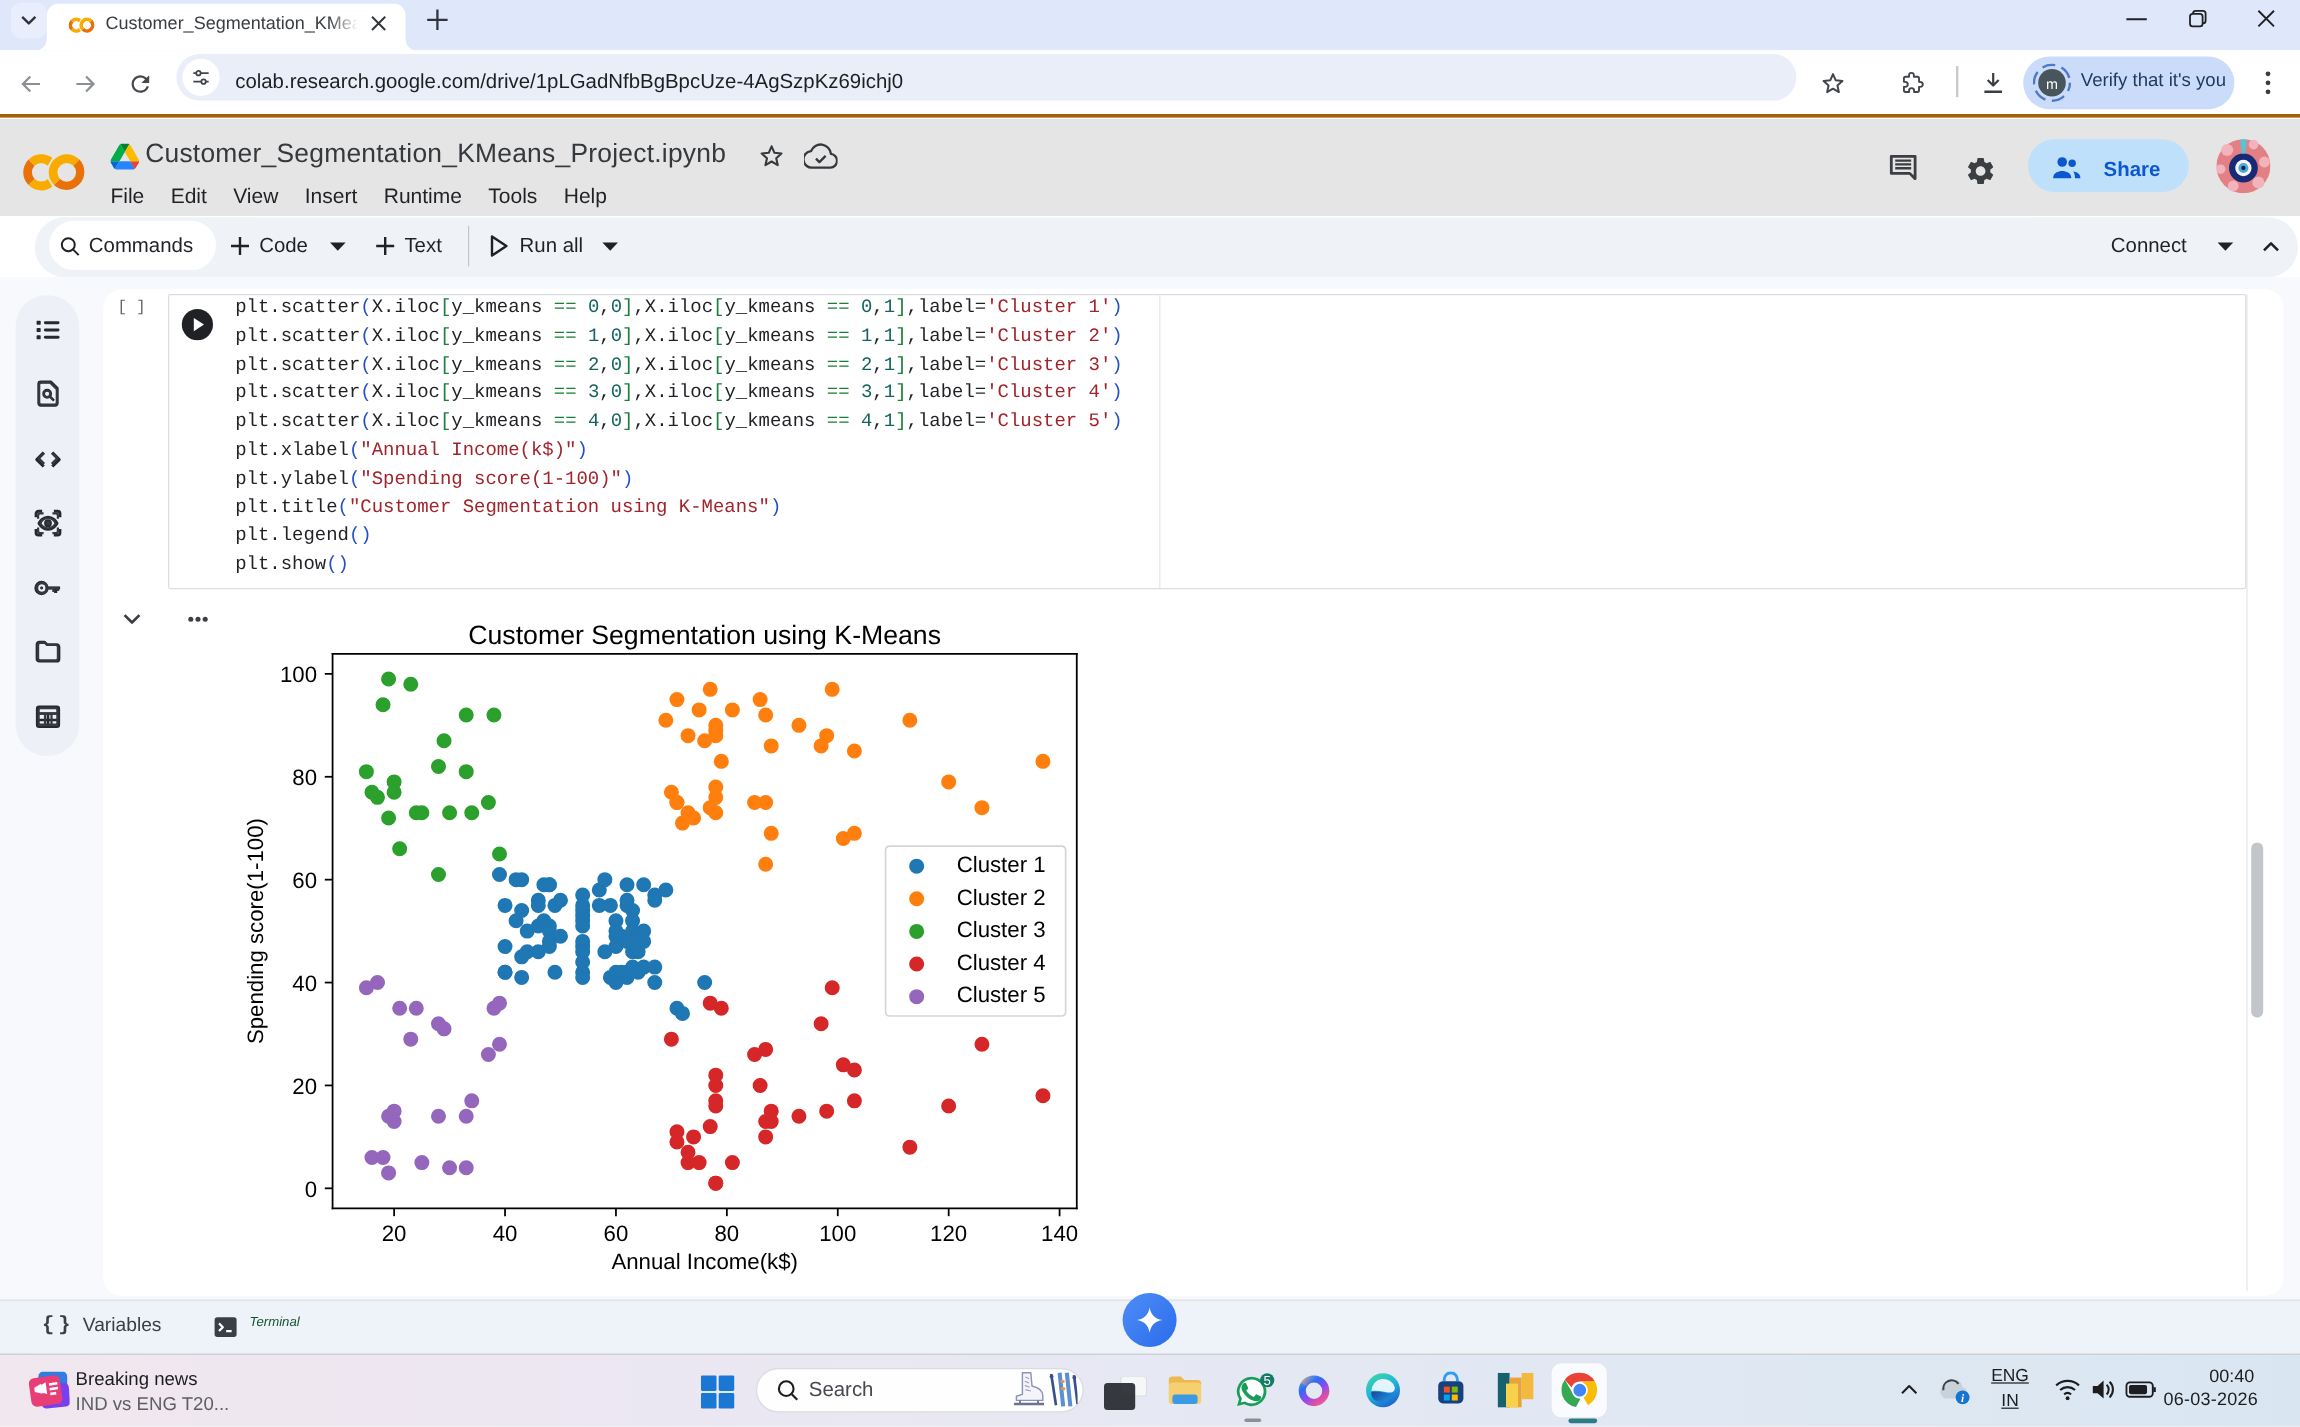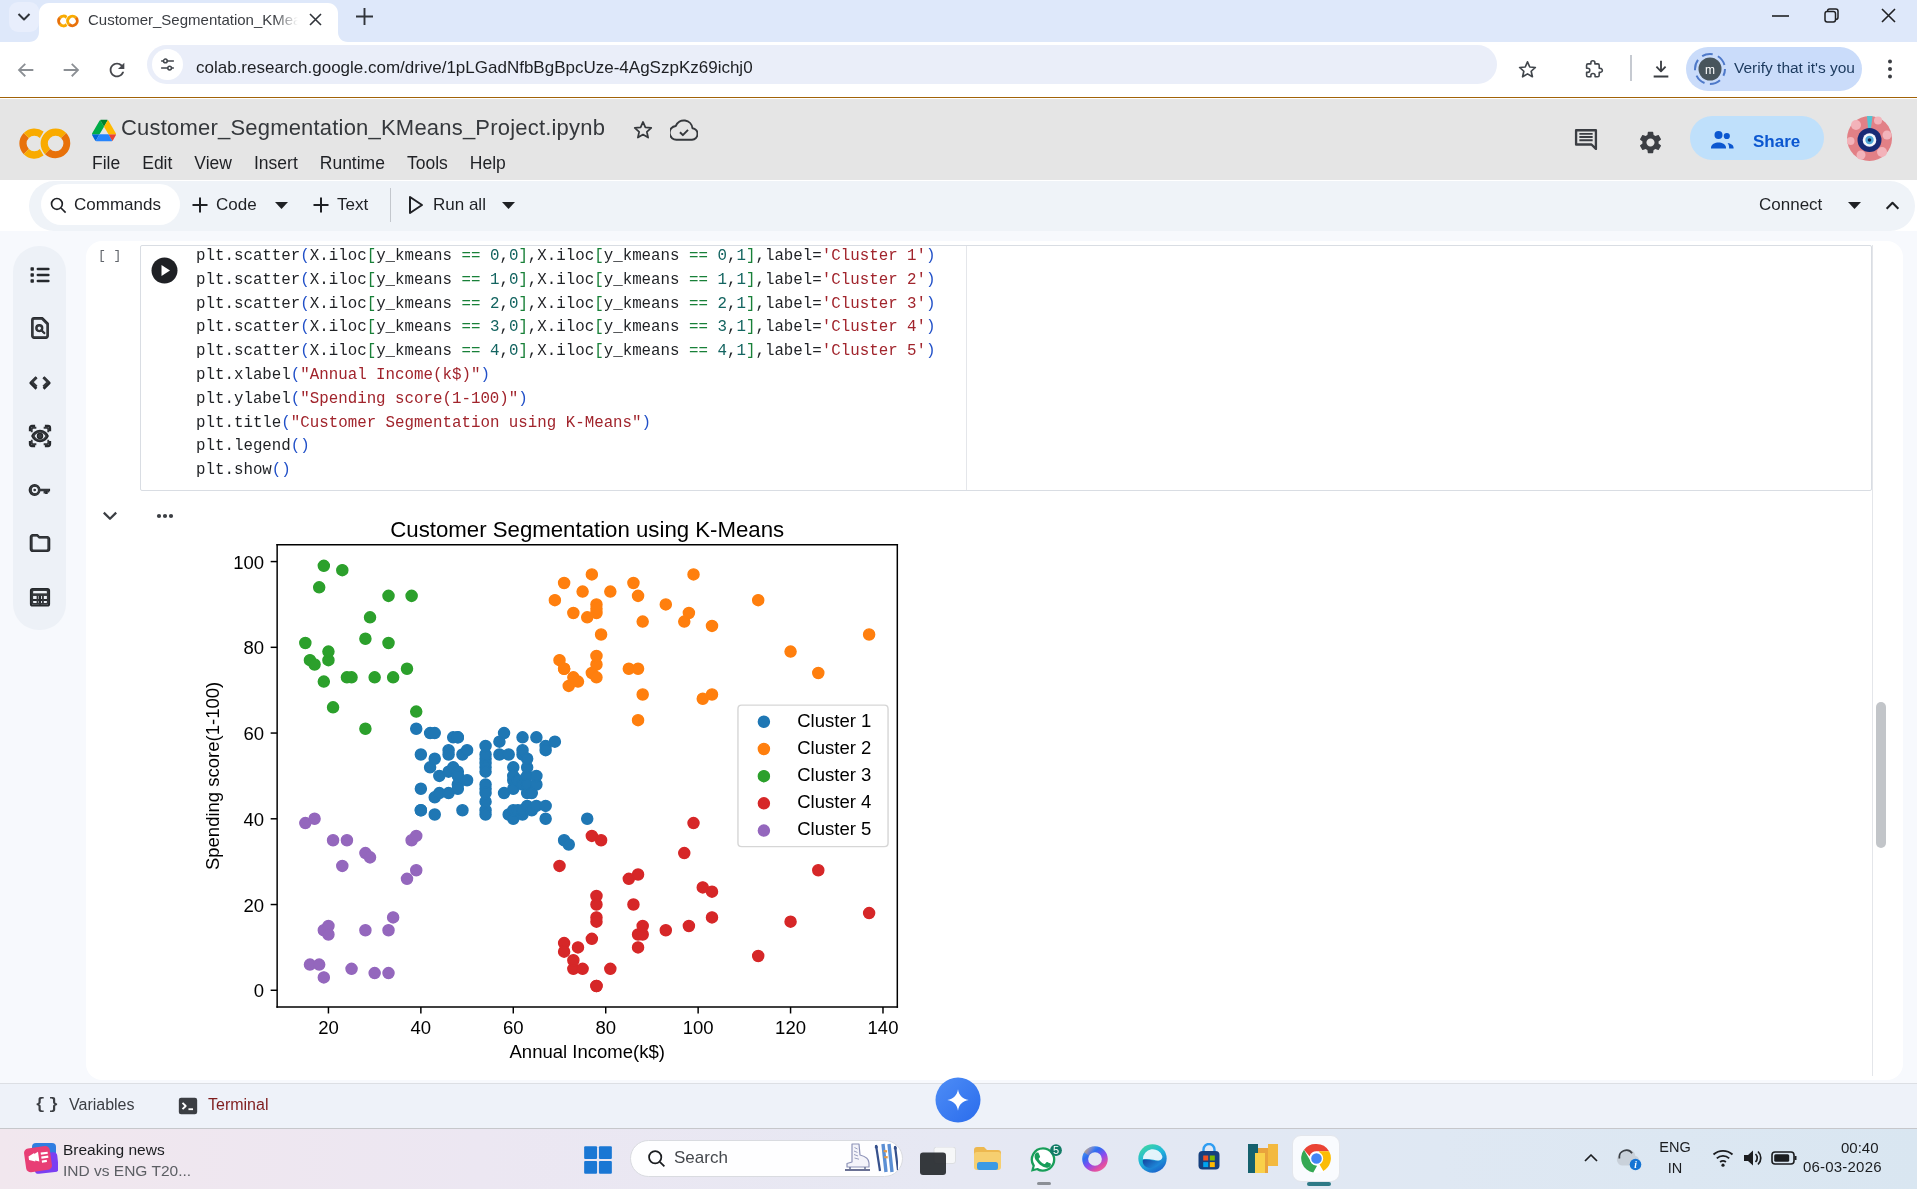--- a/index.html
+++ b/index.html
@@ -47,21 +47,21 @@
     </svg>
   <svg class="abs" style="left:1823px;top:7px;" width="17" height="17" viewBox="0 0 17 17">
       <path d="M4.5 4.2 C4.5 2.8 5.3 2 6.7 2 L12.8 2 C14.2 2 15 2.8 15 4.2 L15 10.3 C15 11.7 14.2 12.5 12.8 12.5" stroke="#202124" stroke-width="1.5" fill="none"></path>
       <rect x="2" y="4.5" width="10.5" height="10.5" rx="2.2" stroke="#202124" stroke-width="1.5" fill="none"></rect>
     </svg>
   <svg class="abs" style="left:1880px;top:7px;" width="17" height="17" viewBox="0 0 17 17">
       <path d="M2 2l13 13M15 2L2 15" stroke="#202124" stroke-width="1.6" stroke-linecap="round"></path>
     </svg>
 </div>
 
-<div class="abs" id="urlrow" style="left:0;top:42px;width:1917px;height:56px;background:#ffffff;border-bottom:1px solid #a16207;">
+<div class="abs" id="urlrow" style="left:0;top:42px;width:1917px;height:56px;background:#ffffff;border-bottom:3px solid #a16207;">
 
   <svg class="abs" style="left:15px;top:17px;" width="22" height="22" viewBox="0 0 24 24">
       <path d="M20 11H6.8l5.1-5.1L10.5 4.5 3 12l7.5 7.5 1.4-1.4L6.8 13H20z" fill="#8b8f94"></path>
     </svg>
 
   <svg class="abs" style="left:60px;top:17px;" width="22" height="22" viewBox="0 0 24 24">
       <path d="M4 11h13.2l-5.1-5.1 1.4-1.4L21 12l-7.5 7.5-1.4-1.4 5.1-5.1H4z" fill="#8b8f94"></path>
     </svg>
 
   <svg class="abs" style="left:106px;top:17px;" width="22" height="22" viewBox="0 0 24 24">
@@ -873,21 +873,21 @@
 </div>
 
 <div class="abs" id="footer" style="left:0;top:1083px;width:1917px;height:46px;background:#eef2f9;border-top:1px solid #dcdfe4;">
   <div class="abs" style="left:35px;top:11px;font-family:'Liberation Mono',monospace;font-size:17px;font-weight:bold;color:#3b3e43;">{ }</div>
   <div class="abs" style="left:69px;top:12px;font-size:16px;color:#3b3e43;">Variables</div>
   <svg class="abs" style="left:177px;top:11px;" width="22" height="22" viewBox="0 0 24 24">
       <rect x="2" y="3" width="20" height="18" rx="2.5" fill="#3b3e43"></rect>
       <path d="M6 8.5l3.5 3.5L6 15.5" stroke="#ffffff" stroke-width="2" fill="none" stroke-linecap="round" stroke-linejoin="round"></path>
       <path d="M12.5 15.5h5" stroke="#ffffff" stroke-width="2" stroke-linecap="round"></path>
     </svg>
-  <div class="abs" style="left:208px;top:12px;font-size:16px;color:#7f1d1d;">Terminal</div>
+  <div class="abs" style="left:208px;top:12px;font-size:11px;color:#14532d;font-style:italic;">Terminal</div>
 
   <svg class="abs" style="left:934px;top:-8px;" width="48" height="48" viewBox="0 0 48 48">
     <defs>
         <linearGradient id="gfab" x1="0" y1="0" x2="1" y2="1">
           <stop offset="0" stop-color="#4e8df6"></stop>
           <stop offset="1" stop-color="#2a6cec"></stop>
         </linearGradient>
       </defs>
     <circle cx="24" cy="24" r="22.5" fill="url(#gfab)"></circle>
     <path d="M24 13.3c.95 6.2 4.5 9.75 10.7 10.7-6.2.95-9.75 4.5-10.7 10.7-.95-6.2-4.5-9.75-10.7-10.7 6.2-.95 9.75-4.5 10.7-10.7z" fill="#ffffff"></path>
@@ -1022,21 +1022,21 @@
 
   <svg class="abs" style="left:1583px;top:22px;" width="16" height="14" viewBox="0 0 16 14">
       <path d="M2 10l6-6 6 6" stroke="#1b1d20" stroke-width="1.7" fill="none" stroke-linecap="round" stroke-linejoin="round"></path>
     </svg>
   <svg class="abs" style="left:1615px;top:20px;" width="30" height="22" viewBox="0 0 30 22">
       <path d="M20.4 7.04A7 7 0 0 0 6.9 5.24 5.6 5.6 0 0 0 8 16.4h11a4.7 4.7 0 0 0 1.4-9.36z" fill="#c9d1da"></path>
       <path d="M4.5 9.5a7 7 0 0 1 12.6-5.3" fill="none" stroke="#3c4046" stroke-width="1.7" stroke-linecap="round"></path>
       <circle cx="20.5" cy="15.5" r="5.8" fill="#1574d4"></circle>
       <text x="20.5" y="19.2" font-size="9.5" fill="#fff" text-anchor="middle" font-family="Liberation Serif" font-style="italic" font-weight="bold">i</text>
     </svg>
-  <div class="abs" style="left:1659px;top:8px;width:32px;text-align:center;font-size:14.5px;color:#1b1d20;line-height:21px;">ENG<br>IN</div>
+  <div class="abs" style="left:1659px;top:8px;width:32px;text-align:center;font-size:14.5px;color:#1b1d20;line-height:21px;text-decoration:underline;">ENG<br>IN</div>
 
   <svg class="abs" style="left:1712px;top:20px;" width="22" height="18" viewBox="0 0 22 18">
       <g fill="none" stroke="#1b1d20" stroke-width="1.8" stroke-linecap="round">
         <path d="M1.5 5.5a14 14 0 0 1 19 0"></path>
         <path d="M4.8 9.3a9.3 9.3 0 0 1 12.4 0"></path>
         <path d="M8.1 13a4.6 4.6 0 0 1 5.8 0"></path>
       </g>
       <circle cx="11" cy="16.2" r="1.6" fill="#1b1d20"></circle>
     </svg>
 

